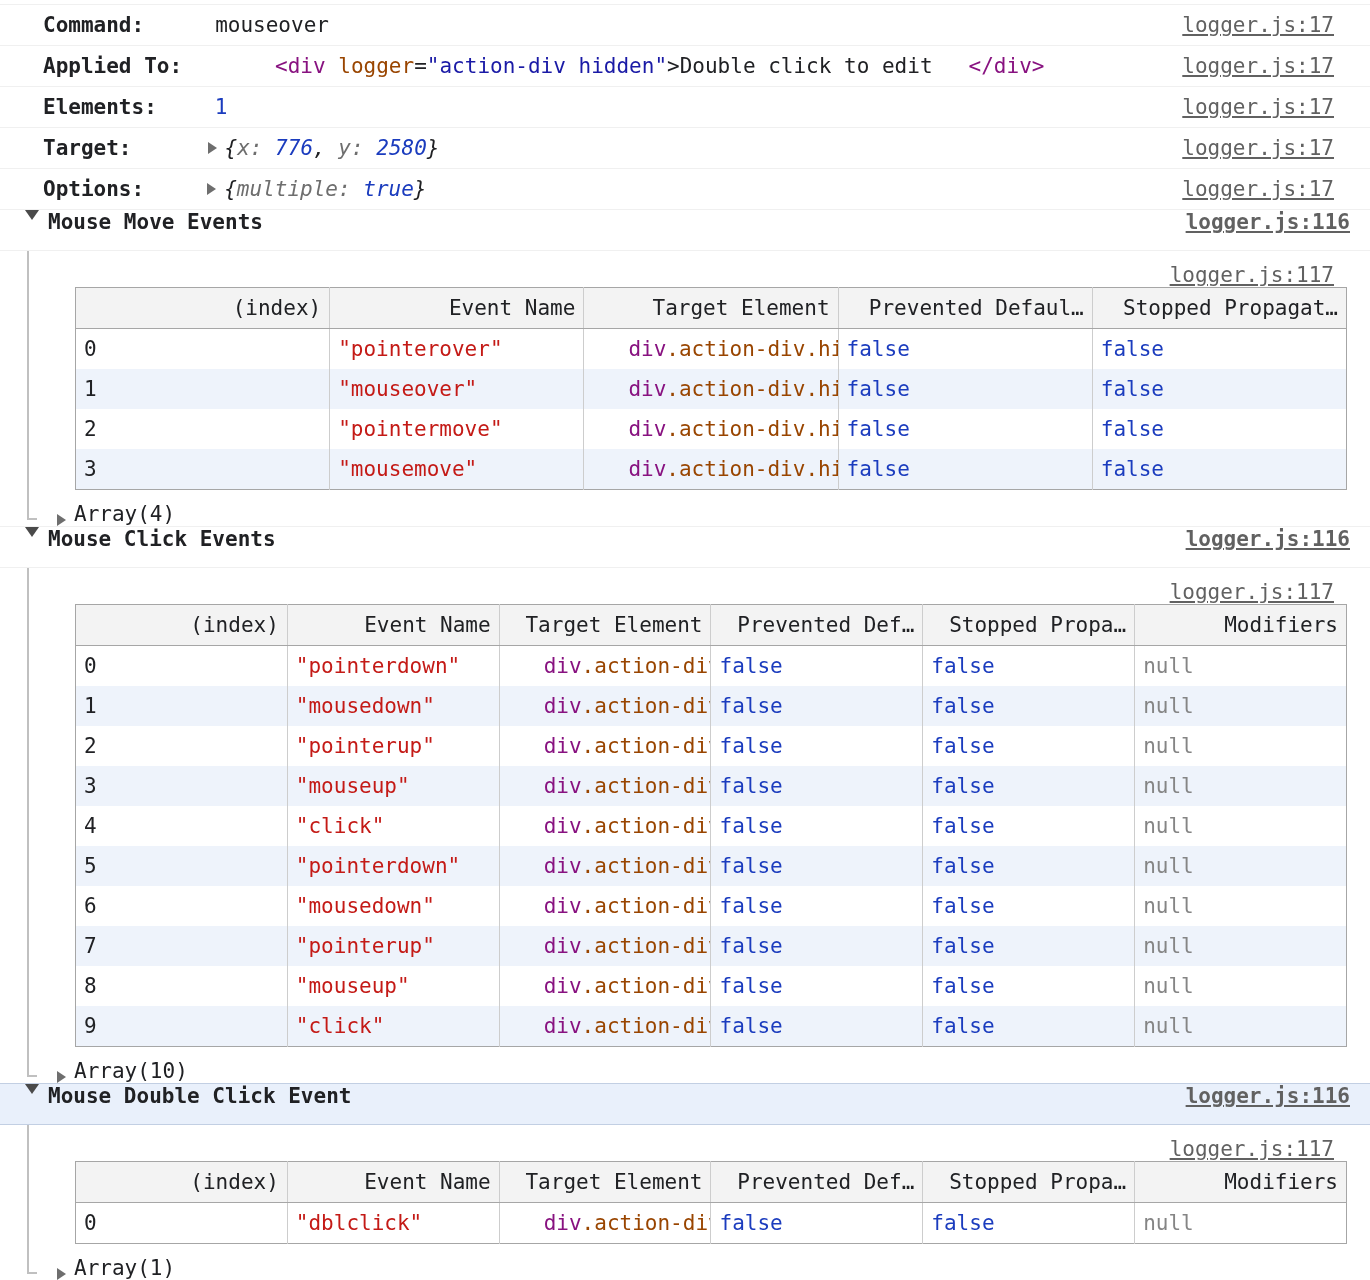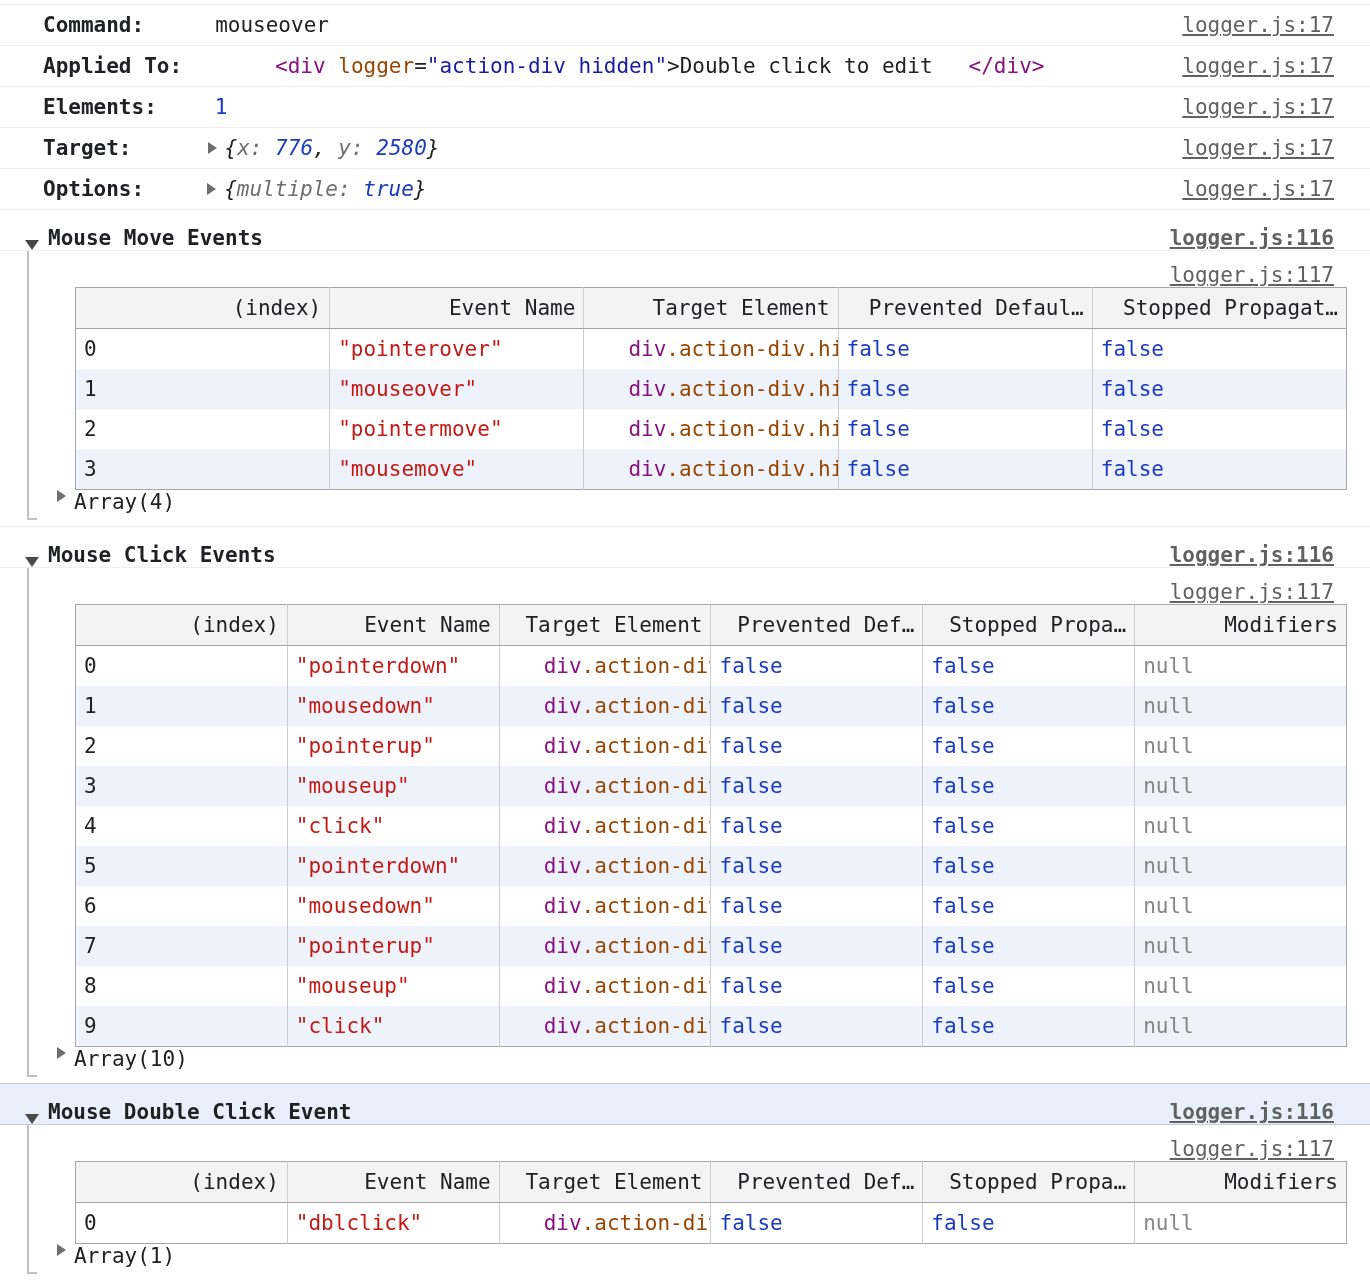--- a/index.html
+++ b/index.html
@@ -33,22 +33,22 @@
   .tok-cls{color:#994500;}
   .tok-val{color:#1a1aa6;}
   .tok-str{color:#c41a16;}
   .tok-bool{color:#1b3cbe;}
   .tok-num{color:#1b3cbe;}
   .tok-null{color:#858585;}
   .tok-key{color:#6e6e6e;}
   .obj-preview{font-style:italic;white-space:pre;}
   
   .group-header{
-    display:flex;align-items:flex-end;height:40px;font-weight:bold;
-    padding:0 36px 0 25px;border-top:1px solid #f0f0f0;border-bottom:1px solid #f0f0f0;
+    display:flex;align-items:flex-start;height:40px;font-weight:bold;
+    padding:0 20px 0 25px;border-top:1px solid #f0f0f0;border-bottom:1px solid #f0f0f0;
   }
   .group-header.no-top{border-top:none;}
   .group-header .title{margin-left:9px;white-space:pre;}
   .group-header.highlight{
     background:#e9f0fb;border-top:1px solid #c2cfe3;border-bottom:1px solid #c2cfe3;
   }
   .group-body{position:relative;}
   .indent-guide{
     position:absolute;left:27px;top:0;bottom:6px;width:8px;
     border-left:2px solid #c0c0c0;border-bottom:2px solid #c0c0c0;
@@ -63,21 +63,21 @@
     height:40px;background:#f3f3f3;text-align:right;font-weight:normal;
     padding:0 8px 0 8px;overflow:hidden;white-space:nowrap;
     border-bottom:1px solid #a6a6a6;
   }
   table.console-table td{
     height:40px;text-align:left;padding:0 0 0 8px;
     overflow:hidden;white-space:nowrap;
   }
   table.console-table th + th, table.console-table td + td{border-left:1px solid #cdcdcd;}
   table.console-table tbody tr:nth-child(even){background:#eef3fb;}
-  .array-row{display:flex;align-items:flex-start;height:36px;padding-left:57px;}
+  .array-row{display:flex;align-items:flex-end;height:36px;padding-left:57px;}
   .array-row .array-label{margin-left:8px;white-space:pre;}
 </style>
 </head>
 <body>
 
 <div class="console">
 
   <div class="top-spacer"></div>
 
   <div class="log-row">

